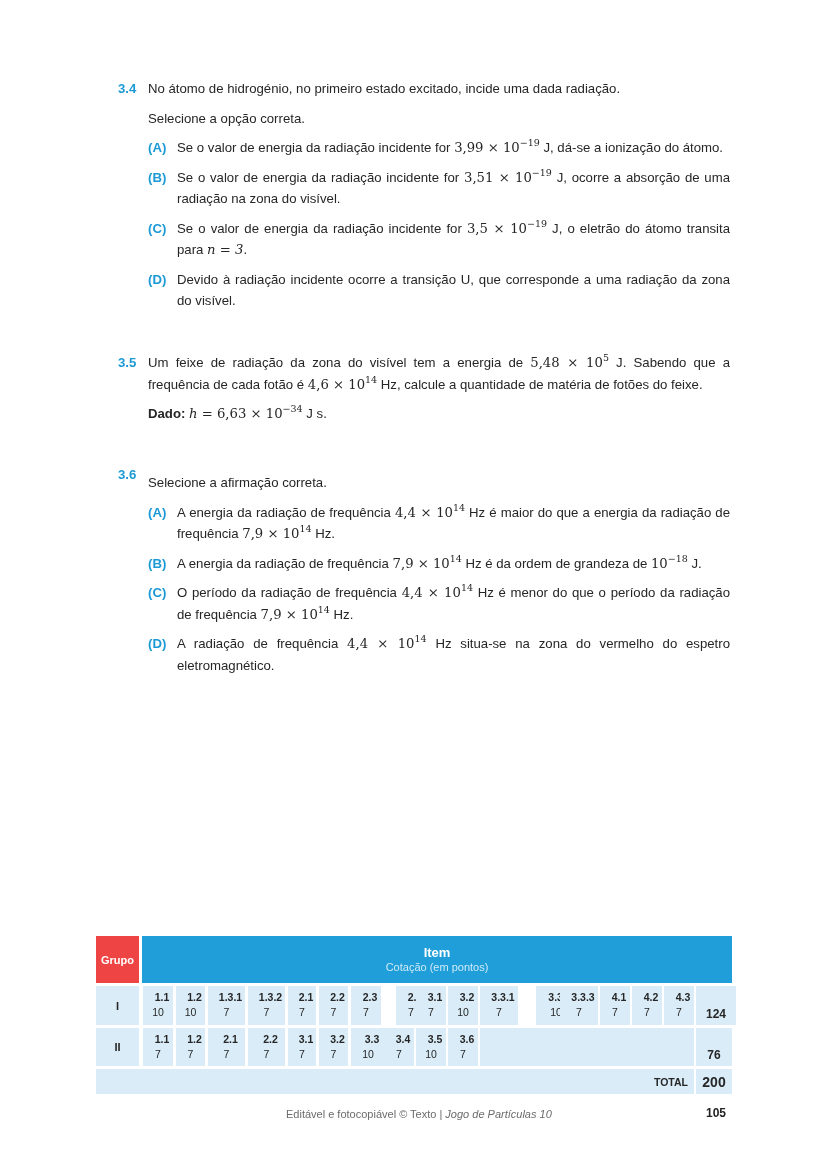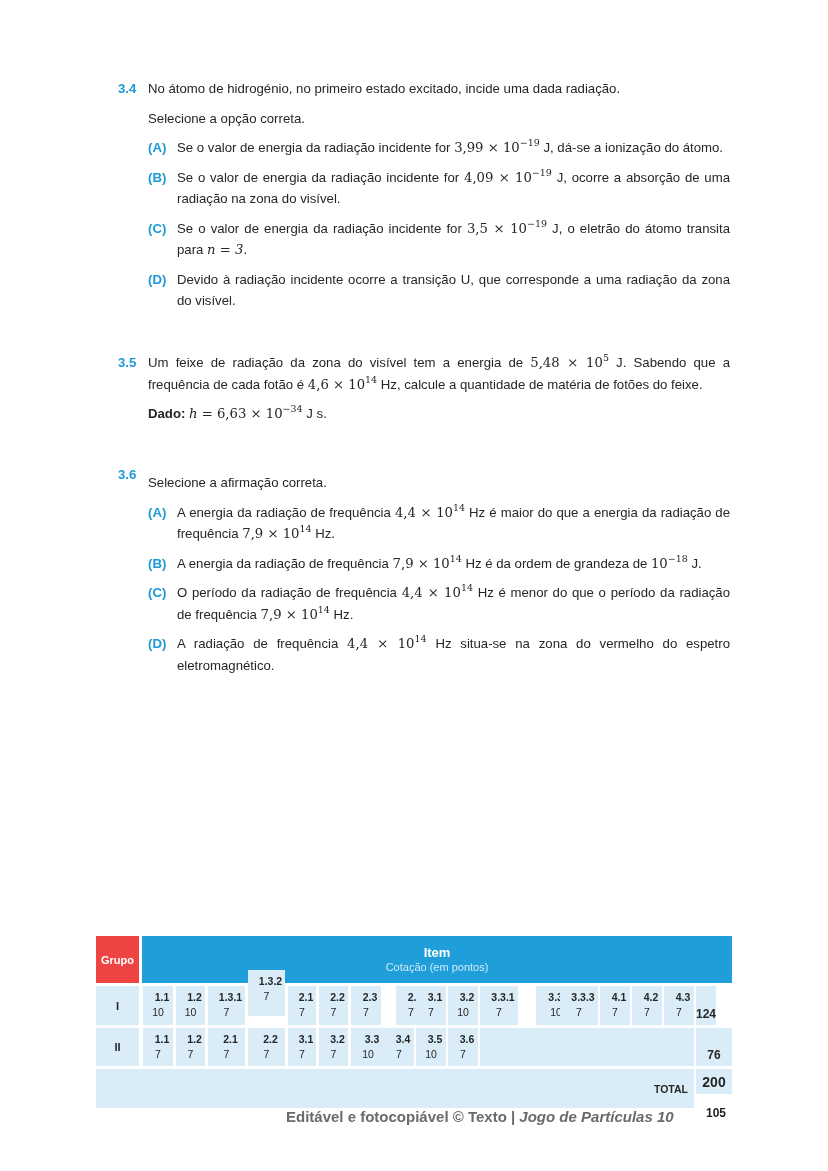--- a/index.html
+++ b/index.html
@@ -33,38 +33,38 @@
   .hdr-item .t2 { display:block; font-size: 11px; color: #cfeaf8; line-height: 14px; }
   .lightbg { background: #d9ecf7; }
   .grp { left: 0; width: 43px; font-weight: bold; font-size: 11px; display:flex; align-items:center; justify-content:center; color:#262626; }
   .it { text-align: center; font-size: 10.5px; line-height: 15px; padding-top: 4px; }
   .it .n { display:block; font-weight: bold; padding-left: 8px; }
   .it .v { display:block; }
   .sum { font-weight: bold; font-size: 12px; display:flex; align-items:flex-end; justify-content:center; padding-bottom: 4px; }
   .total-lab { font-weight: bold; font-size: 10.5px; display:flex; align-items:center; justify-content:flex-end; padding-right: 6px; }
   .total-val { font-weight: bold; font-size: 14px; display:flex; align-items:center; justify-content:center; }
 
-  .footer { position: absolute; top: 1108px; left: 286px; font-size: 15px; color: #6b6b6b; font-weight: bold; }
+  .footer { position: absolute; top: 1108px; left: 286px; font-size: 11px; color: #6b6b6b; font-weight: normal; }
   .footer i { font-style: italic; }
   .pagenum { position: absolute; top: 1106px; left: 706px; font-size: 12px; font-weight: bold; color: #222; }
 </style>
 </head>
 <body>
 
 <div class="q" style="top:78px;">
   <span class="qnum">3.4</span>
   <div class="qbody">No átomo de hidrogénio, no primeiro estado excitado, incide uma dada radiação.</div>
   <div class="para" style="margin-top:8px;">Selecione a opção correta.</div>
   <div class="opt" style="margin-top:8px;">
     <span class="lab">(A)</span>
     <span>Se o valor de energia da radiação incidente for </span><span class="math"><span>3,99 × 10</span><sup>−19</sup></span><span> J, dá-se a ionização do átomo.</span>
   </div>
   <div class="opt" style="margin-top:8px;">
     <span class="lab">(B)</span>
-    <span>Se o valor de energia da radiação incidente for </span><span class="math"><span>4,09 × 10</span><sup>−19</sup></span><span> J, ocorre a absorção de uma radiação na zona do visível.</span>
+    <span>Se o valor de energia da radiação incidente for </span><span class="math"><span>3,51 × 10</span><sup>−19</sup></span><span> J, ocorre a absorção de uma radiação na zona do visível.</span>
   </div>
   <div class="opt" style="margin-top:8px;">
     <span class="lab">(C)</span>
     <span>Se o valor de energia da radiação incidente for </span><span class="math"><span>3,5 × 10</span><sup>−19</sup></span><span> J, o eletrão do átomo transita para </span><span class="math" style="font-style:italic;">n = 3</span><span>.</span>
   </div>
   <div class="opt" style="margin-top:8px;">
     <span class="lab">(D)</span>
     <span>Devido à radiação incidente ocorre a transição U, que corresponde a uma radiação da zona do visível.</span>
   </div>
 </div>
@@ -113,21 +113,21 @@
       <span class="v">10</span>
     </div>
     <div class="cell it lightbg" style="left: 80px; width: 29px; top: 50px; height: 39px;">
       <span class="n">1.2</span>
       <span class="v">10</span>
     </div>
     <div class="cell it lightbg" style="left: 112px; width: 37px; top: 50px; height: 39px;">
       <span class="n">1.3.1</span>
       <span class="v">7</span>
     </div>
-    <div class="cell it lightbg" style="left: 152px; width: 37px; top: 34px; height: 46px;">
+    <div class="cell it lightbg" style="left: 152px; width: 37px; top: 50px; height: 39px;">
       <span class="n">1.3.2</span>
       <span class="v">7</span>
     </div>
     <div class="cell it lightbg" style="left: 192px; width: 28px; top: 50px; height: 39px;">
       <span class="n">2.1</span>
       <span class="v">7</span>
     </div>
     <div class="cell it lightbg" style="left: 223px; width: 29px; top: 50px; height: 39px;">
       <span class="n">2.2</span>
       <span class="v">7</span>
@@ -165,21 +165,21 @@
       <span class="v">7</span>
     </div>
     <div class="cell it lightbg" style="left: 536px; width: 30px; top: 50px; height: 39px;">
       <span class="n">4.2</span>
       <span class="v">7</span>
     </div>
     <div class="cell it lightbg" style="left: 568px; width: 30px; top: 50px; height: 39px;">
       <span class="n">4.3</span>
       <span class="v">7</span>
     </div>
-    <div class="cell sum lightbg" style="left: 600px; width: 20px; top: 50px; height: 39px;">124</div>
+    <div class="cell sum lightbg" style="left: 600px; width: 40px; top: 50px; height: 39px;">124</div>
     <div class="cell grp lightbg" style="top: 92px; height: 38px;">II</div>
     <div class="cell it lightbg" style="left: 47px; width: 30px; top: 92px; height: 38px;">
       <span class="n">1.1</span>
       <span class="v">7</span>
     </div>
     <div class="cell it lightbg" style="left: 80px; width: 29px; top: 92px; height: 38px;">
       <span class="n">1.2</span>
       <span class="v">7</span>
     </div>
     <div class="cell it lightbg" style="left: 112px; width: 37px; top: 92px; height: 38px;">
@@ -209,20 +209,20 @@
     <div class="cell it lightbg" style="left: 320px; width: 30px; top: 92px; height: 38px;">
       <span class="n">3.5</span>
       <span class="v">10</span>
     </div>
     <div class="cell it lightbg" style="left: 352px; width: 30px; top: 92px; height: 38px;">
       <span class="n">3.6</span>
       <span class="v">7</span>
     </div>
     <div class="cell lightbg" style="left: 384px; width: 214px; top: 92px; height: 38px;"></div>
     <div class="cell sum lightbg" style="left: 600px; width: 36px; top: 92px; height: 38px;">76</div>
-    <div class="cell total-lab lightbg" style="left: 0px; width: 598px; top: 133px; height: 39px;">TOTAL</div>
+    <div class="cell total-lab lightbg" style="left: 0px; width: 598px; top: 133px; height: 25px;">TOTAL</div>
     <div class="cell total-val lightbg" style="left: 600px; width: 36px; top: 133px; height: 25px;">200</div>
   </div>
 
 <div class="footer">
   <span>Editável e fotocopiável © Texto | </span><i>Jogo de Partículas 10</i>
 </div>
 <div class="pagenum">105</div>
 
 </body></html>

